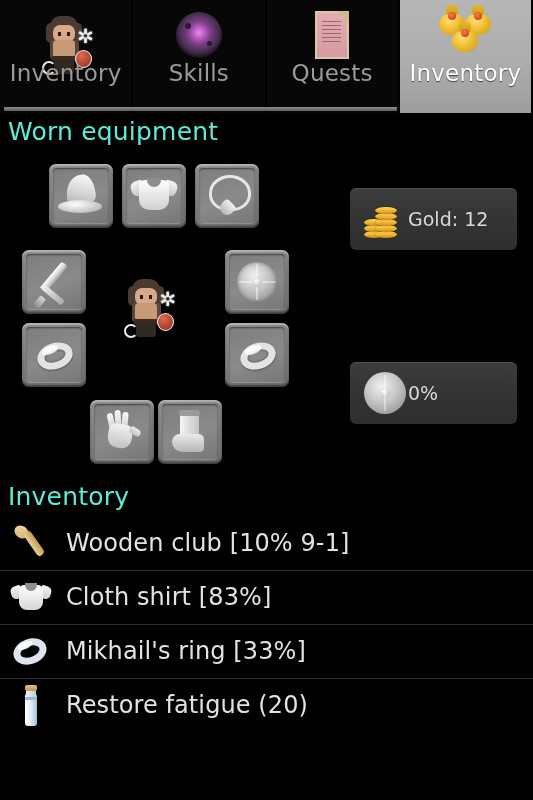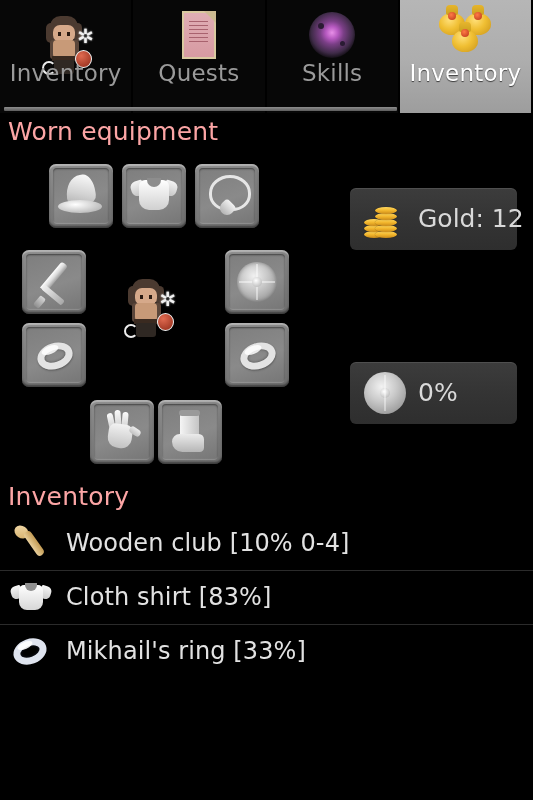--- a/index.html
+++ b/index.html
@@ -172,21 +172,21 @@
     content:""; position:absolute; left:9px; top:-1px; width:8px; height:8px;
     background: radial-gradient(circle at 40% 35%, #ff7b45, #b8331a); border-radius: 50%;
   }
   .pouch.p1 { left: 2px;  top: 3px; }
   .pouch.p2 { right: 2px; top: 3px; }
   .pouch.p3 { left: 15px; top: 20px; }
 
   
   .section-title {
     font-size: 25px;
-    color: #fca5a5;
+    color: #5eead4;
     padding: 5px 17px 0 8px;
     line-height: 1.15;
     letter-spacing: .2px;
   }
 
   
   .equip-area {
     position: relative;
     height: 330px;
     width: 533px;
@@ -289,23 +289,22 @@
     border-radius: 6px;
     background: linear-gradient(180deg,#3c3c3c 0%, #343434 50%, #2e2e2e 100%);
     box-shadow: inset 0 1px 0 rgba(255,255,255,.10), 0 1px 2px rgba(0,0,0,.7);
     display: flex;
     align-items: center;
     box-sizing: border-box;
     padding-left: 12px;
   }
   .stat-icon { width: 46px; height: 46px; position: relative; flex: 0 0 46px; }
   .stat-text {
-    font-size: 25px;
+    font-size: 19px;
     color: #d9d9d9;
-    margin-left: 10px;
     white-space: nowrap;
   }
   .stat-text .dim { color: #6f6f6f; }
 
   
   .coin {
     position:absolute; border-radius: 50%;
     background: linear-gradient(180deg,#ffd75e 0%, #f0b32a 55%, #c8891a 100%);
     box-shadow: 0 0 1px rgba(0,0,0,.6);
   }
@@ -412,33 +411,33 @@
         <div class="hero-star">✲</div>
         <div class="hero-pouch"></div>
         <div class="hero-swirl"></div>
       </div>
     </div>
     <div class="tab-label">Inventory</div>
   </div>
 
   <div class="tab">
     <div class="tab-icon-wrap">
-      <div class="sprite-scroll"></div>
-    </div>
-    <div class="tab-label">Quests</div>
-  </div>
-
-  <div class="tab">
-    <div class="tab-icon-wrap">
       <div class="sprite-orb">
         <div class="orb-dot1"></div>
           <div class="orb-dot2"></div>
       </div>
     </div>
     <div class="tab-label">Skills</div>
+  </div>
+
+  <div class="tab">
+    <div class="tab-icon-wrap">
+      <div class="sprite-scroll"></div>
+    </div>
+    <div class="tab-label">Quests</div>
   </div>
 
   <div class="tab selected">
     <div class="tab-icon-wrap">
       <div class="sprite-pouches">
         <div class="pouch p1"></div>
           <div class="pouch p2"></div>
           <div class="pouch p3"></div>
       </div>
     </div>
@@ -565,36 +564,45 @@
 <div class="inv-section">
   <div class="section-title">Inventory</div>
 
   <div class="inv-list">
 
     <div class="inv-row">
       <div class="inv-icon">
         <div class="club-head"></div>
           <div class="club-shaft"></div>
       </div>
-      <div class="inv-label">Wooden club [10% 0-4]</div>
+      <div class="inv-label">Wooden club [10% 9-1]</div>
     </div>
 
     <div class="inv-row">
       <div class="inv-icon">
         <div class="ish-sl"></div>
           <div class="ish-sr"></div>
         <div class="ish-body"></div>
           <div class="ish-collar"></div>
       </div>
       <div class="inv-label">Cloth shirt [83%]</div>
     </div>
 
     <div class="inv-row">
       <div class="inv-icon">
         <div class="iring"></div>
           <div class="iring-hl"></div>
       </div>
       <div class="inv-label">Mikhail's ring [33%]</div>
     </div>
 
+    <div class="inv-row">
+      <div class="inv-icon">
+        <div class="vial-body"></div>
+          <div class="vial-neck"></div>
+        <div class="vial-cork"></div>
+          <div class="vial-band"></div>
+      </div>
+      <div class="inv-label">Restore fatigue (20)</div>
+    </div>
 
   </div>
 </div>
 
 </body></html>

